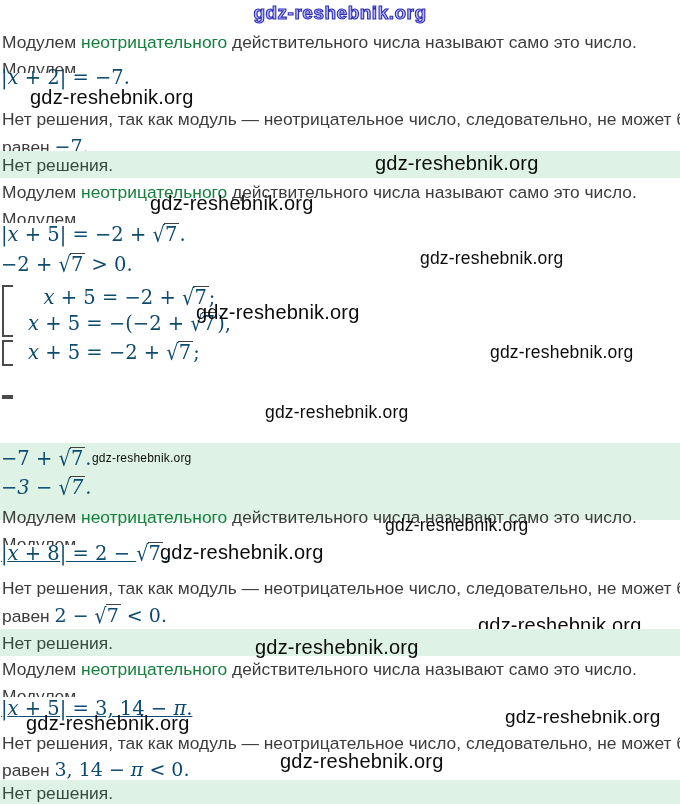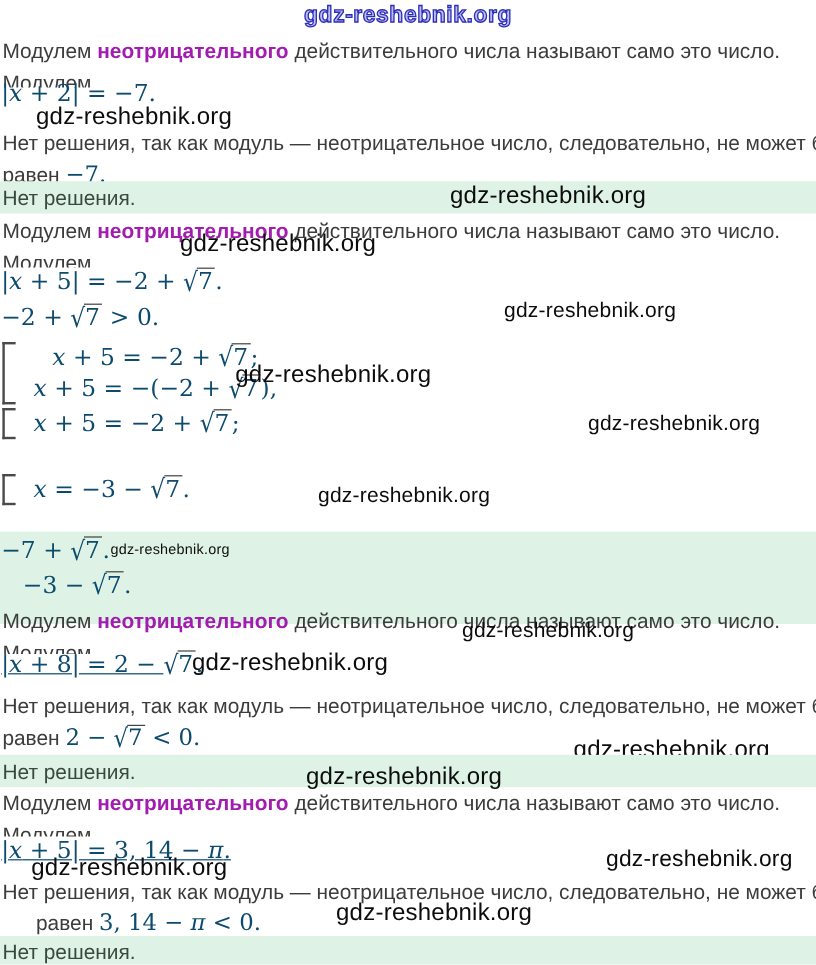--- a/index.html
+++ b/index.html
@@ -8,21 +8,21 @@
     background:#ffffff;
     font-family:"Liberation Sans", sans-serif;
     color:#3b3b3b;
   }
   .abs{position:absolute;}
   
   .para{
     left:0;width:678px;height:44px;overflow:hidden;
     padding-left:2px;font-size:17.4px;line-height:27px;color:#3c3c3c;
   }
-  .para b{font-weight:700;color:#a21caf;}
+  .para b{font-weight:400;color:#15803d;}
   
   .txt{left:2px;font-size:17.4px;color:#3c3c3c;white-space:nowrap;}
   
   .m{font-family:"DejaVu Serif", serif;font-size:19.5px;color:#0c4a6e;white-space:nowrap;}
   .m i{font-style:italic;}
   .m .rt{display:inline-block;transform:scaleY(1.12) translateY(0.5px);margin-right:-1px;}
   .m .vin{display:inline-block;border-top:1.6px solid #414141;padding:0 2px 0 1px;line-height:1.08;}
   .mix .m{font-size:19px;}
   
   .sys{display:flex;align-items:stretch;}
@@ -85,28 +85,27 @@
   <div class="brk"></div>
   <div class="lines m">
     <span><i>x</i> + 5 = −2 + <span class="rt">√</span><span class="vin">7</span>;</span>
   </div>
 </div>
 <div class="wm wm17" style="left:490px;top:342px;">gdz-reshebnik.org</div>
 
 <div class="abs sys" style="left:2px;top:395px;">
   <div class="brk"></div>
   <div class="lines m">
-    <span><i>x</i> = −3 − <span class="rt">√</span><span class="vin">7</span>.</span>
   </div>
 </div>
 <div class="wm wm17" style="left:265px;top:402px;">gdz-reshebnik.org</div>
 
 <div class="abs hl" style="top:443px;height:77px;">
   <span class="abs m" style="left:1px;top:4px;">−7 + <span class="rt">√</span><span class="vin">7</span>.</span>
-  <span class="abs m" style="left:19px;top:33px;">−3 − <span class="rt">√</span><span class="vin">7</span>.</span>
+  <span class="abs m" style="left:1px;top:33px;font-style:italic;">−3 − <span class="rt">√</span><span class="vin">7</span>.</span>
 </div>
 <div class="wm wm12" style="left:92px;top:451px;">gdz-reshebnik.org</div>
 
 <div class="abs para" style="top:504px;height:41px;">
   <span>Модулем </span><b>неотрицательного</b><span> действительного числа называют само это число. Модулем</span><br>
   
 </div>
 <div class="wm wm17" style="left:385px;top:515px;">gdz-reshebnik.org</div>
 <div class="abs m" style="left:1px;top:542px;text-decoration:underline;">|<i>x</i> + 8| = 2 − <span class="rt">√</span><span class="vin">7</span>.</div>
 <div class="wm wm20" style="left:160px;top:541px;">gdz-reshebnik.org</div>
@@ -121,19 +120,19 @@
 <div class="wm wm20" style="left:255px;top:636px;">gdz-reshebnik.org</div>
 
 <div class="abs para" style="top:656px;height:41px;">
   <span>Модулем </span><b>неотрицательного</b><span> действительного числа называют само это число. Модулем</span><br>
   
 </div>
 <div class="abs m" style="left:1px;top:697px;text-decoration:underline;">|<i>x</i> + 5| = 3, 14 − <i>π</i>.</div>
 <div class="wm wm20" style="left:26px;top:712px;">gdz-reshebnik.org</div>
 <div class="wm wm19" style="left:505px;top:706px;">gdz-reshebnik.org</div>
 <div class="abs txt" style="top:733px;">Нет решения, так как модуль — неотрицательное число, следовательно, не может быть</div>
-<div class="abs txt mix" style="top:758px;margin-left:28px;">
+<div class="abs txt mix" style="top:758px;">
   <span>равен </span><span class="m">3, 14 − <i>π</i> &lt; 0.</span>
 </div>
 <div class="wm wm20" style="left:280px;top:750px;">gdz-reshebnik.org</div>
 <div class="abs hl" style="top:780px;height:24px;">
   <span class="lbl" style="top:3px;">Нет решения.</span>
 </div>
 
 </body></html>

